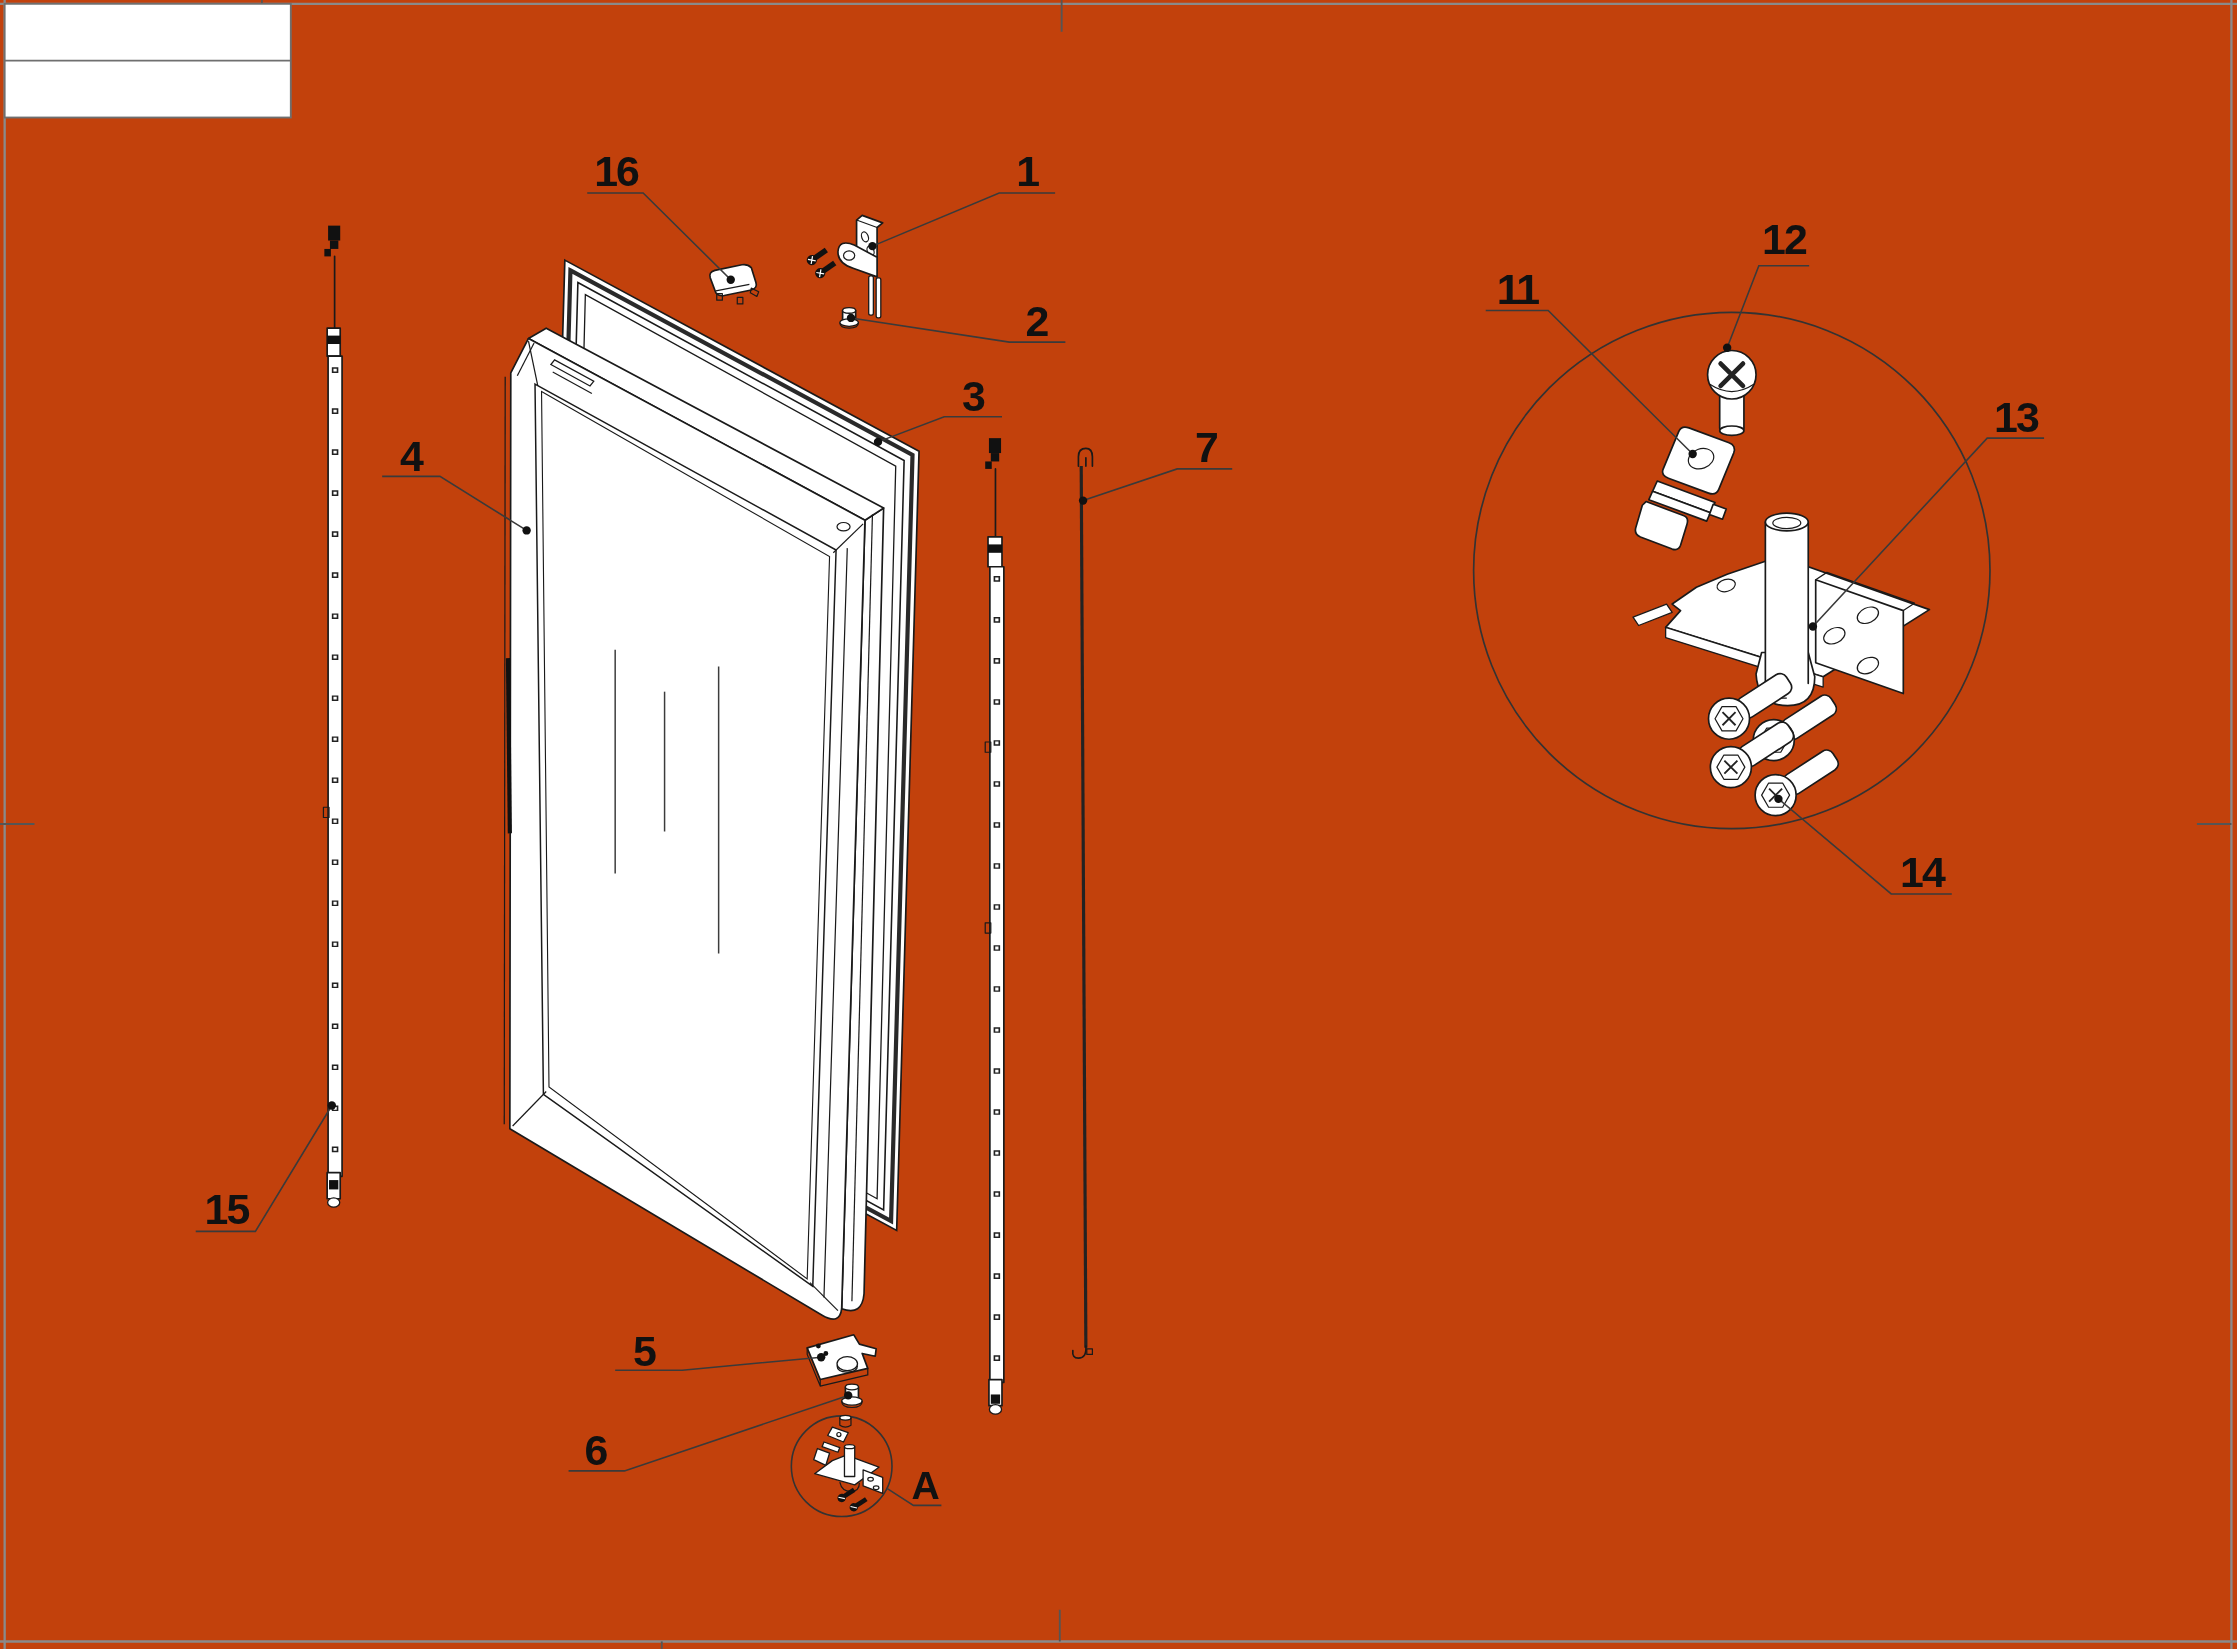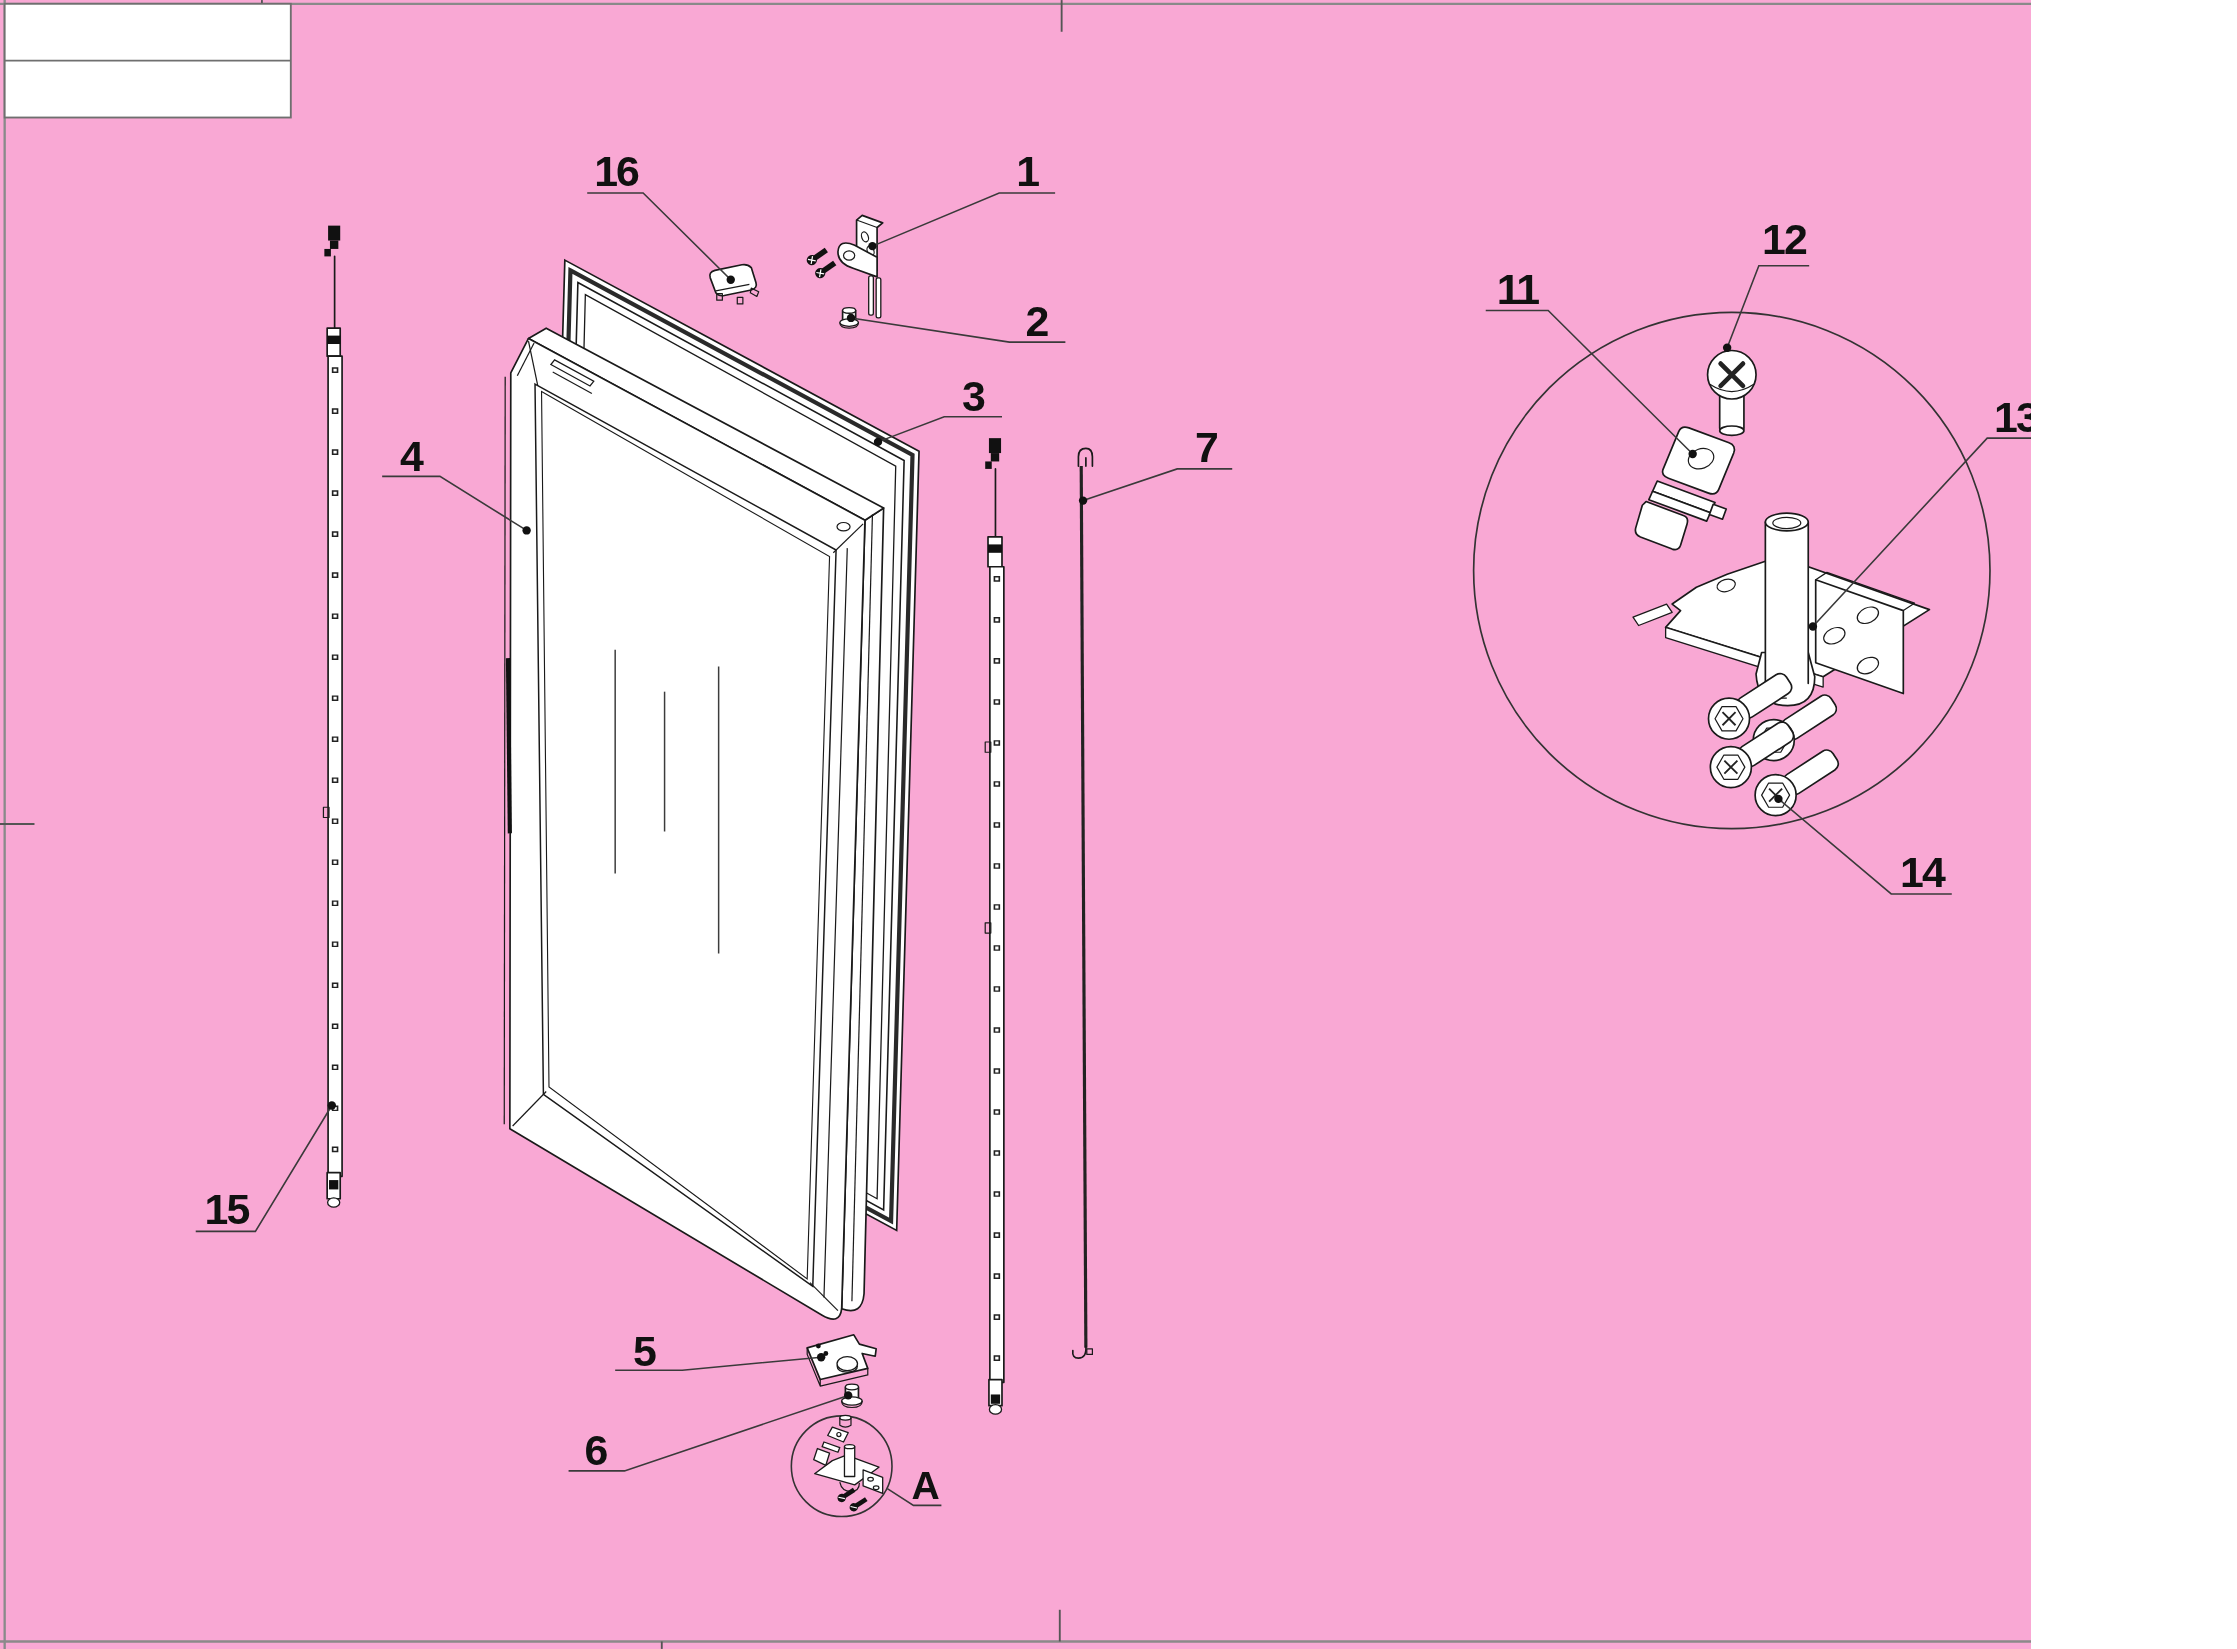--- a/index.html
+++ b/index.html
@@ -1,16 +1,16 @@
 <!DOCTYPE html>
 <html style="font-size:15px"><head>
 <meta charset="utf-8">
 <style>
   html,body{margin:0;padding:0;background:#ffffff;}
-  .page{position:relative;width:2031px;height:1649px;background:#f9a8d4;overflow:hidden;
+  .page{position:relative;width:2237px;height:1649px;background:#c2410c;overflow:hidden;
         font-family:"Liberation Sans", sans-serif;}
   svg{display:block;position:absolute;left:0;top:0;}
   .callout{font-family:"Liberation Sans", sans-serif;font-weight:700;font-size:46px;
            letter-spacing:-2px;fill:#111;}
   .lead{fill:none;stroke:#3a3a3a;stroke-width:1.7px;}
   .ln{fill:none;stroke:#1a1a1a;stroke-width:1.8px;stroke-linejoin:round;stroke-linecap:round;}
   .lnt{fill:none;stroke:#1a1a1a;stroke-width:1.3px;stroke-linejoin:round;}
   .wh{fill:#ffffff;stroke:#1a1a1a;stroke-width:1.8px;stroke-linejoin:round;}
   .wht{fill:#ffffff;stroke:#1a1a1a;stroke-width:1.4px;stroke-linejoin:round;}
   .blk{fill:#111111;stroke:none;}

